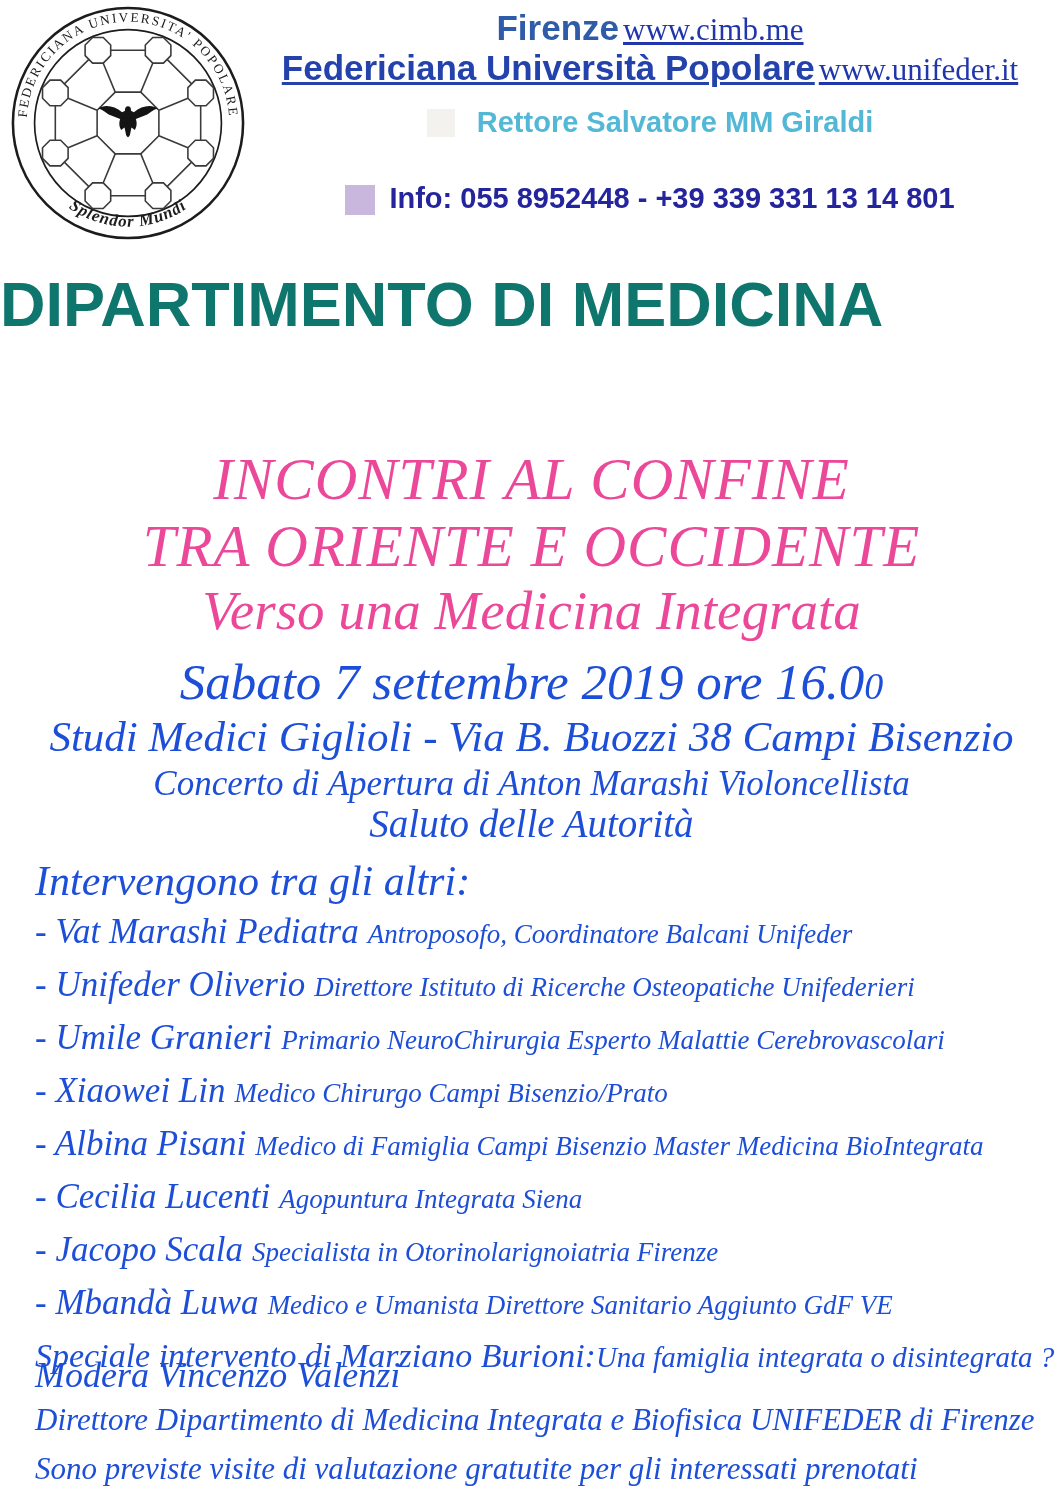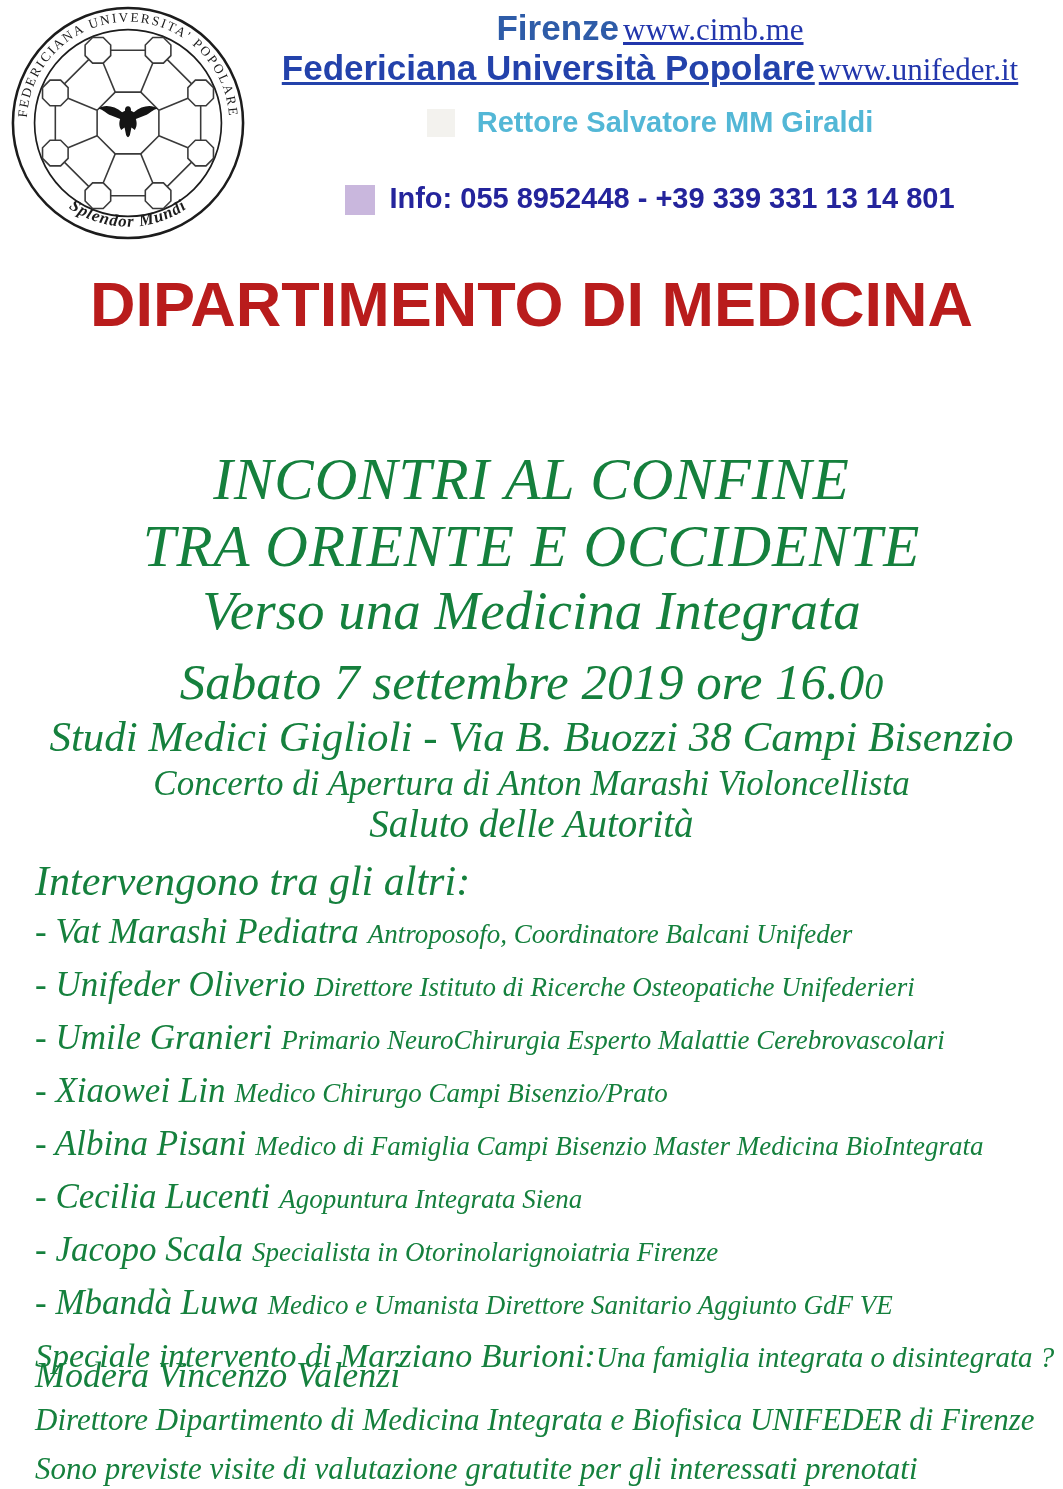--- a/index.html
+++ b/index.html
@@ -26,31 +26,31 @@
   .hdr-url{font-family:"Liberation Serif",serif;font-size:31px;color:#2236ac;text-decoration:underline;}
   .hdr-org{font-family:"Liberation Sans",sans-serif;font-weight:bold;font-size:35px;color:#2342ab;text-decoration:underline;}
   .rector-row{left:250px;top:106px;width:800px;display:flex;justify-content:center;align-items:center;gap:22px;}
   .rector-sq{width:28px;height:28px;background:#f3f2ee;flex:0 0 auto;}
   .rector-txt{font-family:"Liberation Sans",sans-serif;font-weight:bold;font-size:29px;color:#53b7d6;white-space:nowrap;}
   .info-row{left:250px;top:182px;width:800px;display:flex;justify-content:center;align-items:flex-end;gap:14px;}
   .info-sq{width:30px;height:30px;background:#c9b7dd;flex:0 0 auto;}
   .info-txt{font-family:"Liberation Sans",sans-serif;font-weight:bold;font-size:29px;color:#24249c;white-space:nowrap;}
 
   
-  .main-title{left:0;top:268px;width:1063px;text-align:center;
+  .main-title{left:0;top:268px;width:1063px;text-align:left;
     font-family:"Liberation Sans",sans-serif;font-weight:bold;font-size:63px;line-height:72px;
-    color:#b91c1c;letter-spacing:0px;}
+    color:#0f766e;letter-spacing:0px;}
 
   
-  .red-block{left:0;top:446px;width:1063px;text-align:center;color:#15803d;font-style:italic;white-space:nowrap;}
+  .red-block{left:0;top:446px;width:1063px;text-align:center;color:#ec4899;font-style:italic;white-space:nowrap;}
   .red-l1,.red-l2{font-size:59px;line-height:67px;letter-spacing:1px;}
   .red-l3{font-size:55px;line-height:62px;}
 
   
-  .blue{color:#15803d;}
+  .blue{color:#1d4ed8;}
   .date-line{left:0;top:652px;width:1063px;text-align:center;font-style:italic;font-size:51px;line-height:60px;white-space:nowrap;}
   .date-small{font-size:38px;}
   .venue-line{left:0;top:712px;width:1063px;text-align:center;font-style:italic;font-size:43px;line-height:50px;white-space:nowrap;}
   .concert-line{left:0;top:763px;width:1063px;text-align:center;font-style:italic;font-size:35px;line-height:41px;white-space:nowrap;}
   .saluto-line{left:0;top:801px;width:1063px;text-align:center;font-style:italic;font-size:39px;line-height:46px;white-space:nowrap;}
 
   
   .speakers{left:35px;top:855px;width:1028px;font-style:italic;}
   .sp-heading{font-size:42px;line-height:53px;}
   .sp-list{list-style:none;margin:0;padding:0;}

